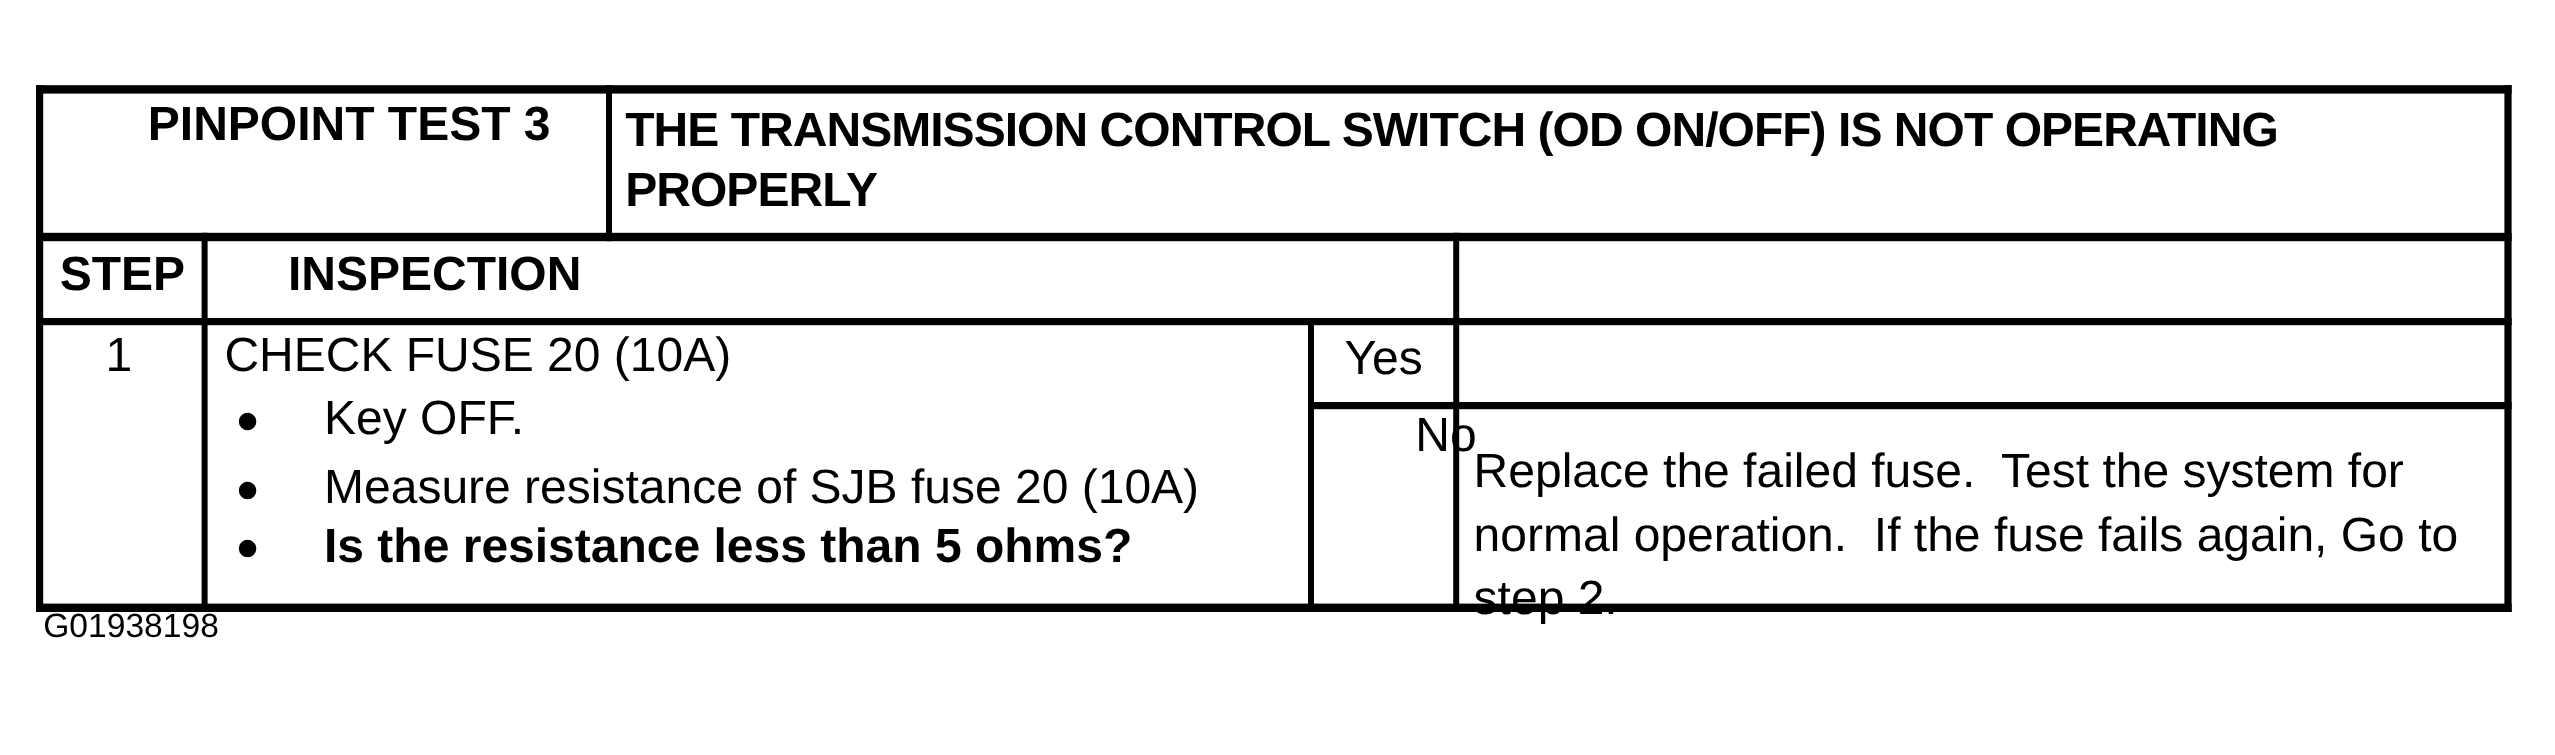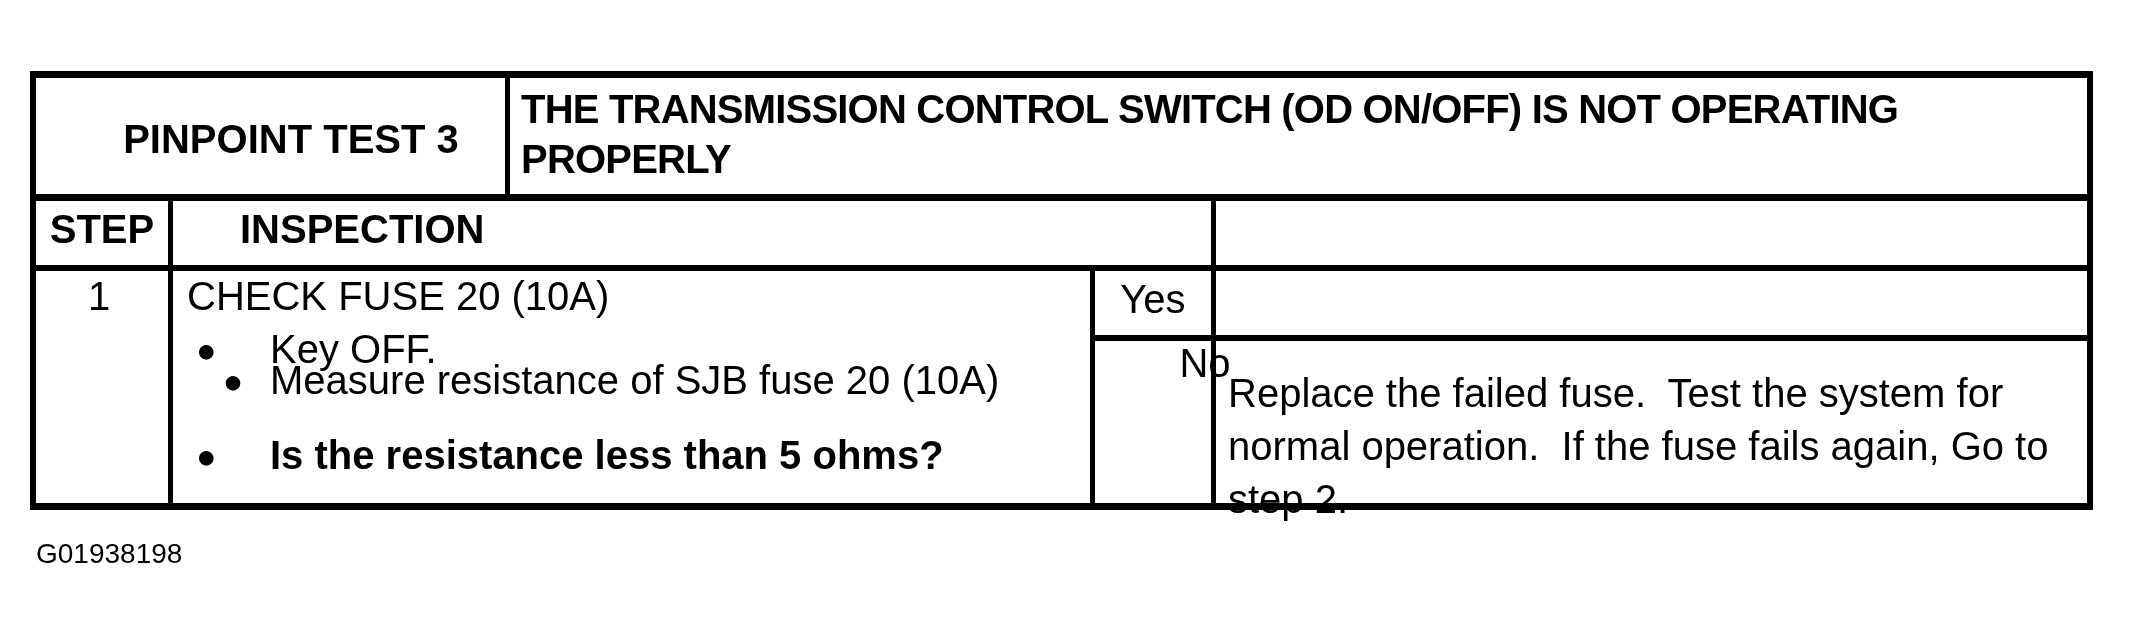--- a/index.html
+++ b/index.html
@@ -57,21 +57,21 @@
   .action-block {
     position: absolute;
     left: 1228px;
     font-size: 40px;
     line-height: 53px;
     white-space: nowrap;
   }
   .figure-id {
     position: absolute;
     left: 36px;
-    top: 540px;
+    top: 508px;
     font-size: 28px;
     line-height: 1.0;
   }
 </style>
 </head>
 <body>
 
 <div class="page">
 
   <div class="ln" style="left:30px;  top:71px;  width:2063px; height:7px;"></div>
@@ -79,38 +79,38 @@
   <div class="ln" style="left:30px;  top:71px;  width:6px;    height:439px;"></div>
   <div class="ln" style="left:2087px;top:71px;  width:6px;    height:439px;"></div>
   <div class="ln" style="left:30px;  top:194px; width:2063px; height:7px;"></div>
   <div class="ln" style="left:30px;  top:265px; width:2063px; height:6px;"></div>
   <div class="ln" style="left:1092px;top:335px; width:1001px; height:6px;"></div>
   <div class="ln" style="left:505px; top:71px;  width:5px;    height:130px;"></div>
   <div class="ln" style="left:168px; top:194px; width:5px;    height:316px;"></div>
   <div class="ln" style="left:1090px;top:265px; width:5px;    height:245px;"></div>
   <div class="ln" style="left:1211px;top:194px; width:5px;    height:316px;"></div>
 
-  <div class="txt bold center" style="left:30px; top:84px; width:522px;margin-top:35px;">PINPOINT TEST 3</div>
+  <div class="txt bold center" style="left:30px; top:84px; width:522px;">PINPOINT TEST 3</div>
 
   <div class="title-block">
     <div>THE TRANSMISSION CONTROL SWITCH (OD ON/OFF) IS NOT OPERATING</div>
     <div>PROPERLY</div>
   </div>
 
   <div class="txt bold center" style="left:36px; top:209px; width:132px;">STEP</div>
   <div class="txt bold" style="left:196px; top:209px;margin-left:44px;">INSPECTION</div>
 
   <div class="txt center" style="left:30px; top:276px; width:138px;">1</div>
 
   <div class="txt" style="left:187px; top:276px;">CHECK FUSE 20 (10A)</div>
 
   <div class="bullet-row" style="top:329px;">
     <span class="dot">●</span><span>Key OFF.</span>
   </div>
-  <div class="bullet-row" style="top:360px;text-align:center;">
+  <div class="bullet-row" style="top:386px;">
     <span class="dot">●</span><span>Measure resistance of SJB fuse 20 (10A)</span>
   </div>
   <div class="bullet-row" style="top:435px;">
     <span class="dot">●</span><span class="bold">Is the resistance less than 5 ohms?</span>
   </div>
 
   <div class="txt center" style="left:1095px; top:279px; width:116px;">Yes</div>
 
   <div class="txt center" style="left:1147px; top:343px; width:116px;">No</div>
   <div class="action-block" style="top:343px;margin-top:24px;">

